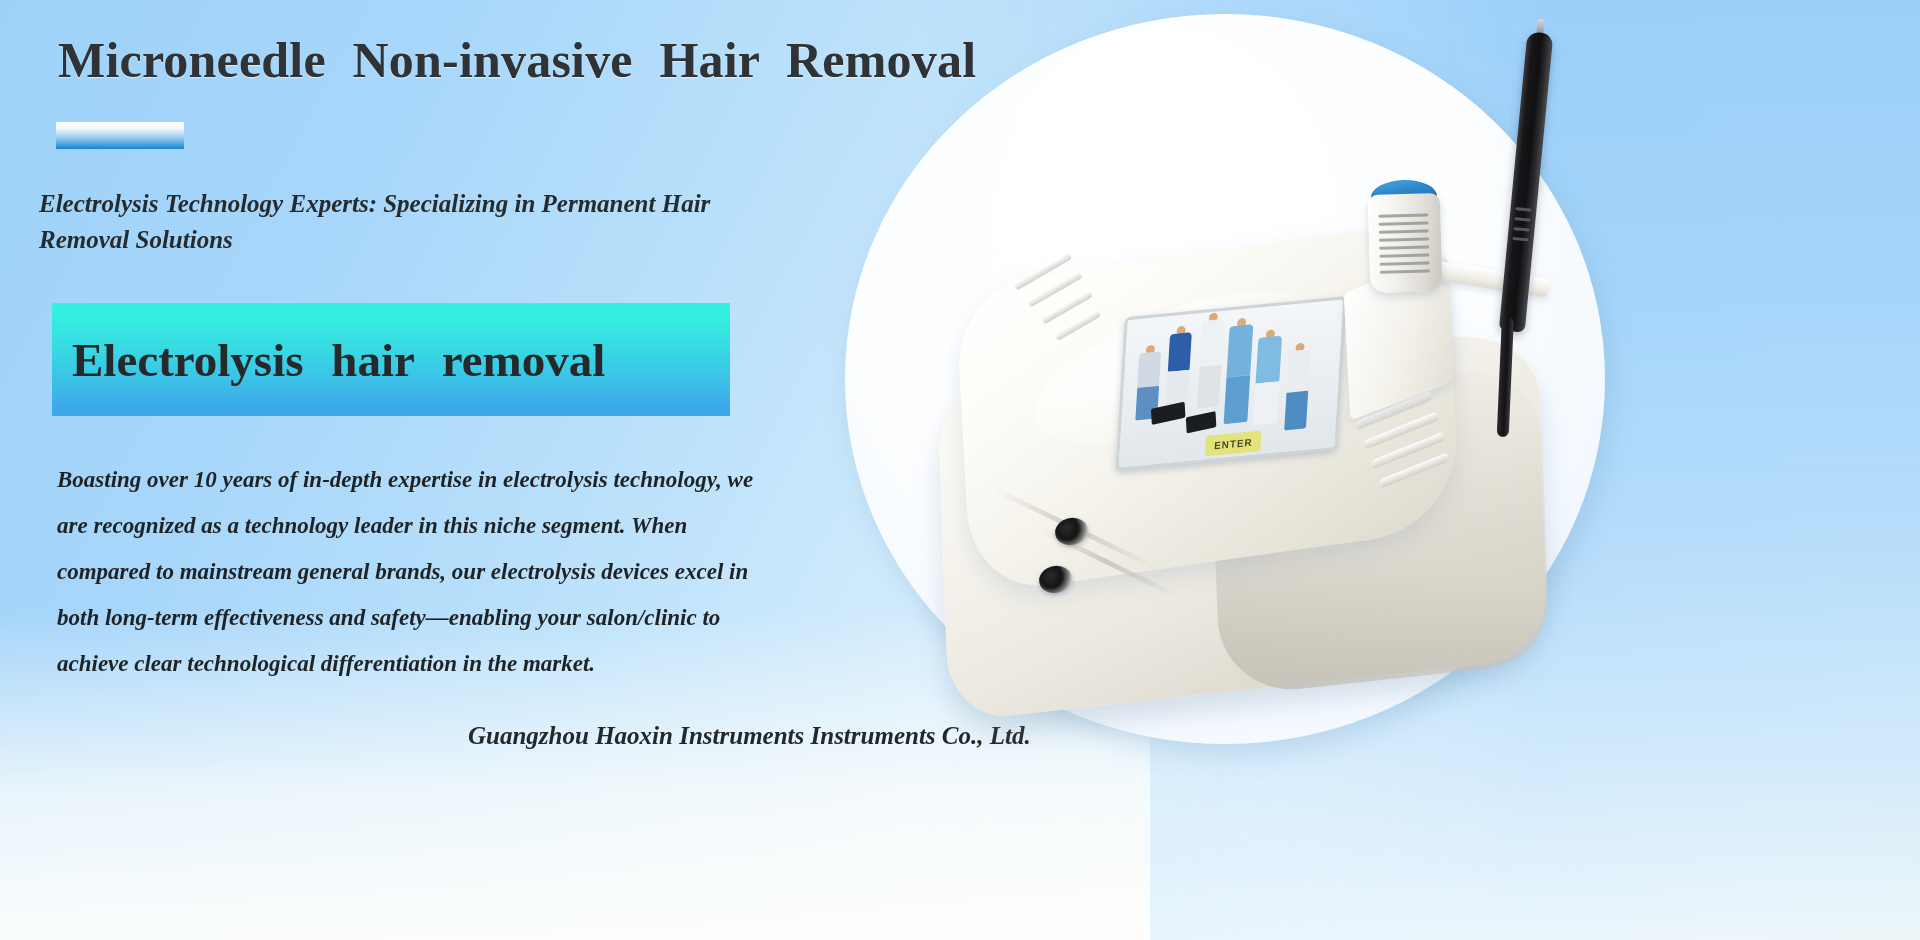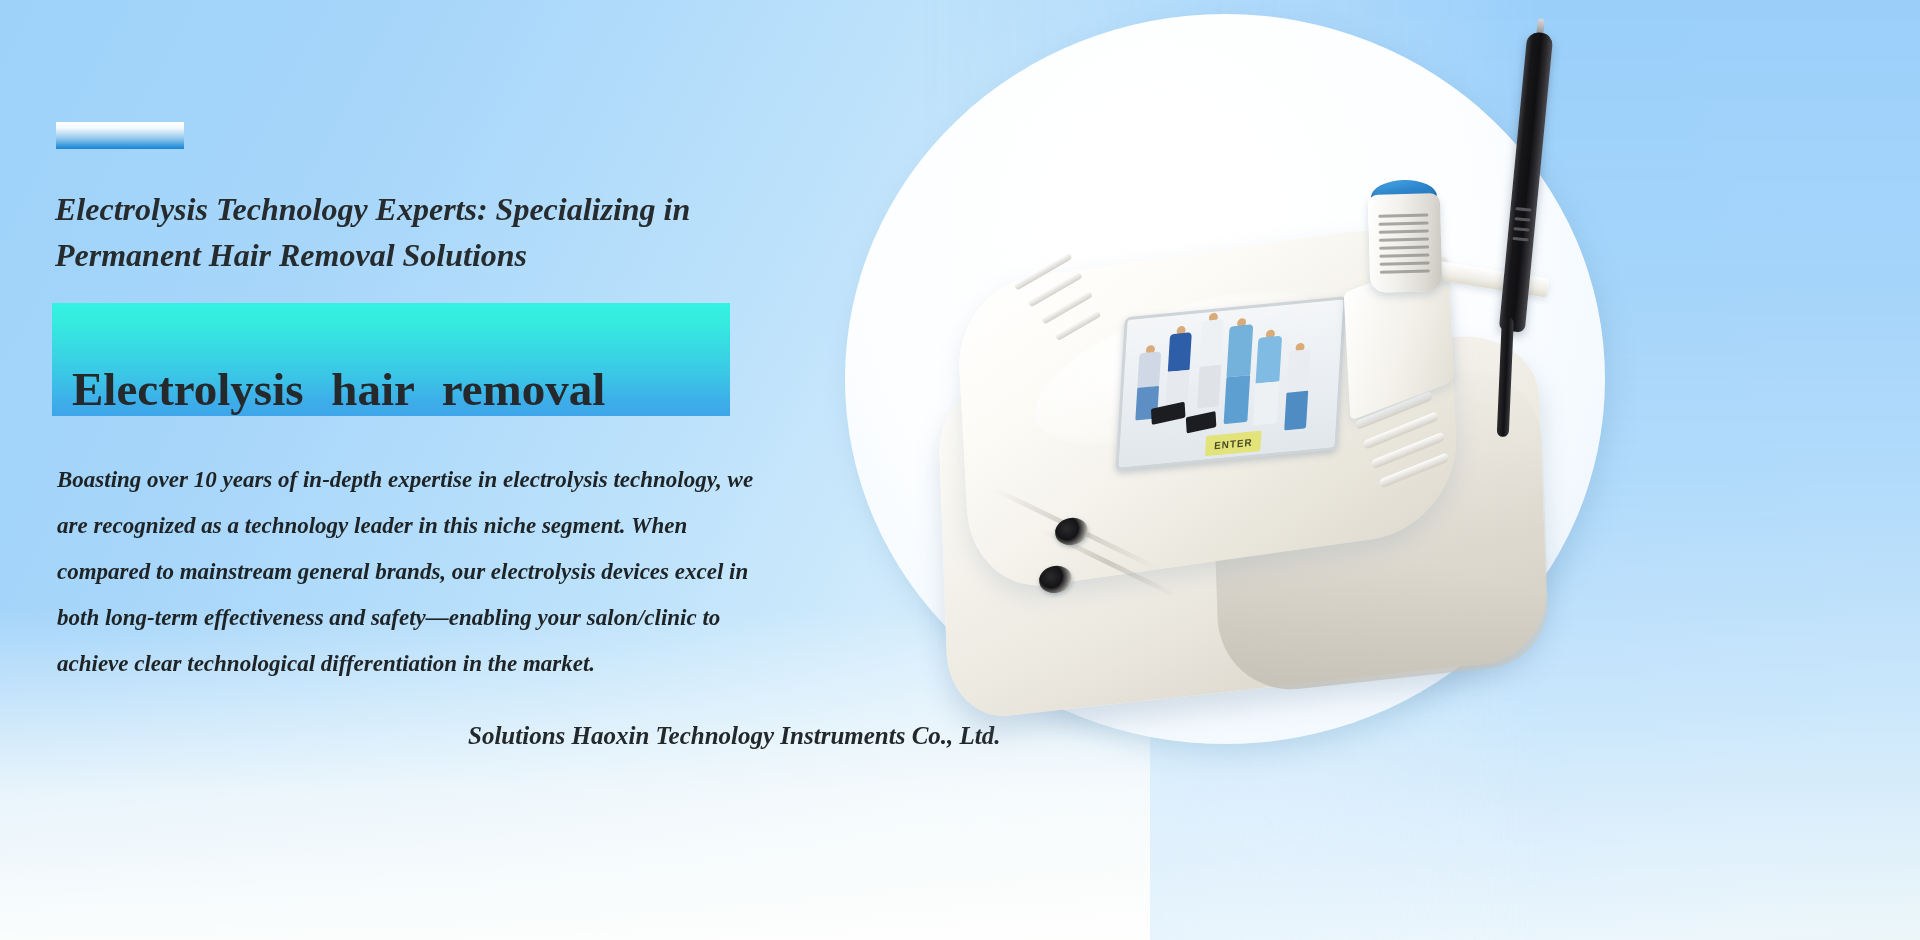--- a/index.html
+++ b/index.html
@@ -87,39 +87,39 @@
     position: absolute;
     left: 56px;
     top: 122px;
     width: 128px;
     height: 27px;
     background: linear-gradient(180deg, #ffffff 0%, #f4fafe 22%, #8fc6ec 62%, #2a92d8 92%, #1f86cf 100%);
   }
 
   #subtitle {
     position: absolute;
-    left: 55px;
+    left: 39px;
     top: 186px;
     width: 740px;
-    font-size: 32px;
+    font-size: 25px;
     font-weight: bold;
     font-style: italic;
     color: #262b2e;
     line-height: 1.45;
   }
 
   #highlight-bar {
     position: absolute;
     left: 52px;
     top: 303px;
     width: 678px;
     height: 113px;
     background: linear-gradient(180deg, #33f2e2 0%, #35eddf 14%, #38d8e3 42%, #3bc2e7 68%, #3dade9 88%, #3ea5ea 100%);
     display: flex;
-    align-items: flex-end;
+    align-items: center;
   }
 
   #highlight-text {
     font-size: 47px;
     font-weight: bold;
     color: #25292c;
     letter-spacing: 0px;
     word-spacing: 16px;
     padding-left: 20px;
     white-space: nowrap;
@@ -449,32 +449,33 @@
 </head>
 <body>
 
 <div id="banner">
 
   <div id="bg-right-wash"></div>
   <div id="bg-bottom-fade"></div>
 
   <div id="left-col">
 
+    <div id="headline">Microneedle   Non-invasive   Hair   Removal</div>
 
     <div id="divider"></div>
 
     <div id="subtitle">Electrolysis Technology Experts: Specializing in Permanent Hair Removal Solutions</div>
 
     <div id="highlight-bar">
       <span id="highlight-text">Electrolysis  hair  removal</span>
     </div>
 
     <div id="body-copy">Boasting over 10 years of in-depth expertise in electrolysis technology, we are recognized as a technology leader in this niche segment. When compared to mainstream general brands, our electrolysis devices excel in both long-term effectiveness and safety—enabling your salon/clinic to achieve clear technological differentiation in the market.</div>
 
-    <div id="company-name">Solutions Haoxin Technology Instruments Co., Ltd.</div>
+    <div id="company-name">Guangzhou Haoxin Instruments Instruments Co., Ltd.</div>
   </div>
 
   <div id="product-stage">
 
     <div id="circle-backdrop"></div>
 
     <div id="machine">
 
       <div class="m-base"></div>
       <div class="m-base-shade"></div>

